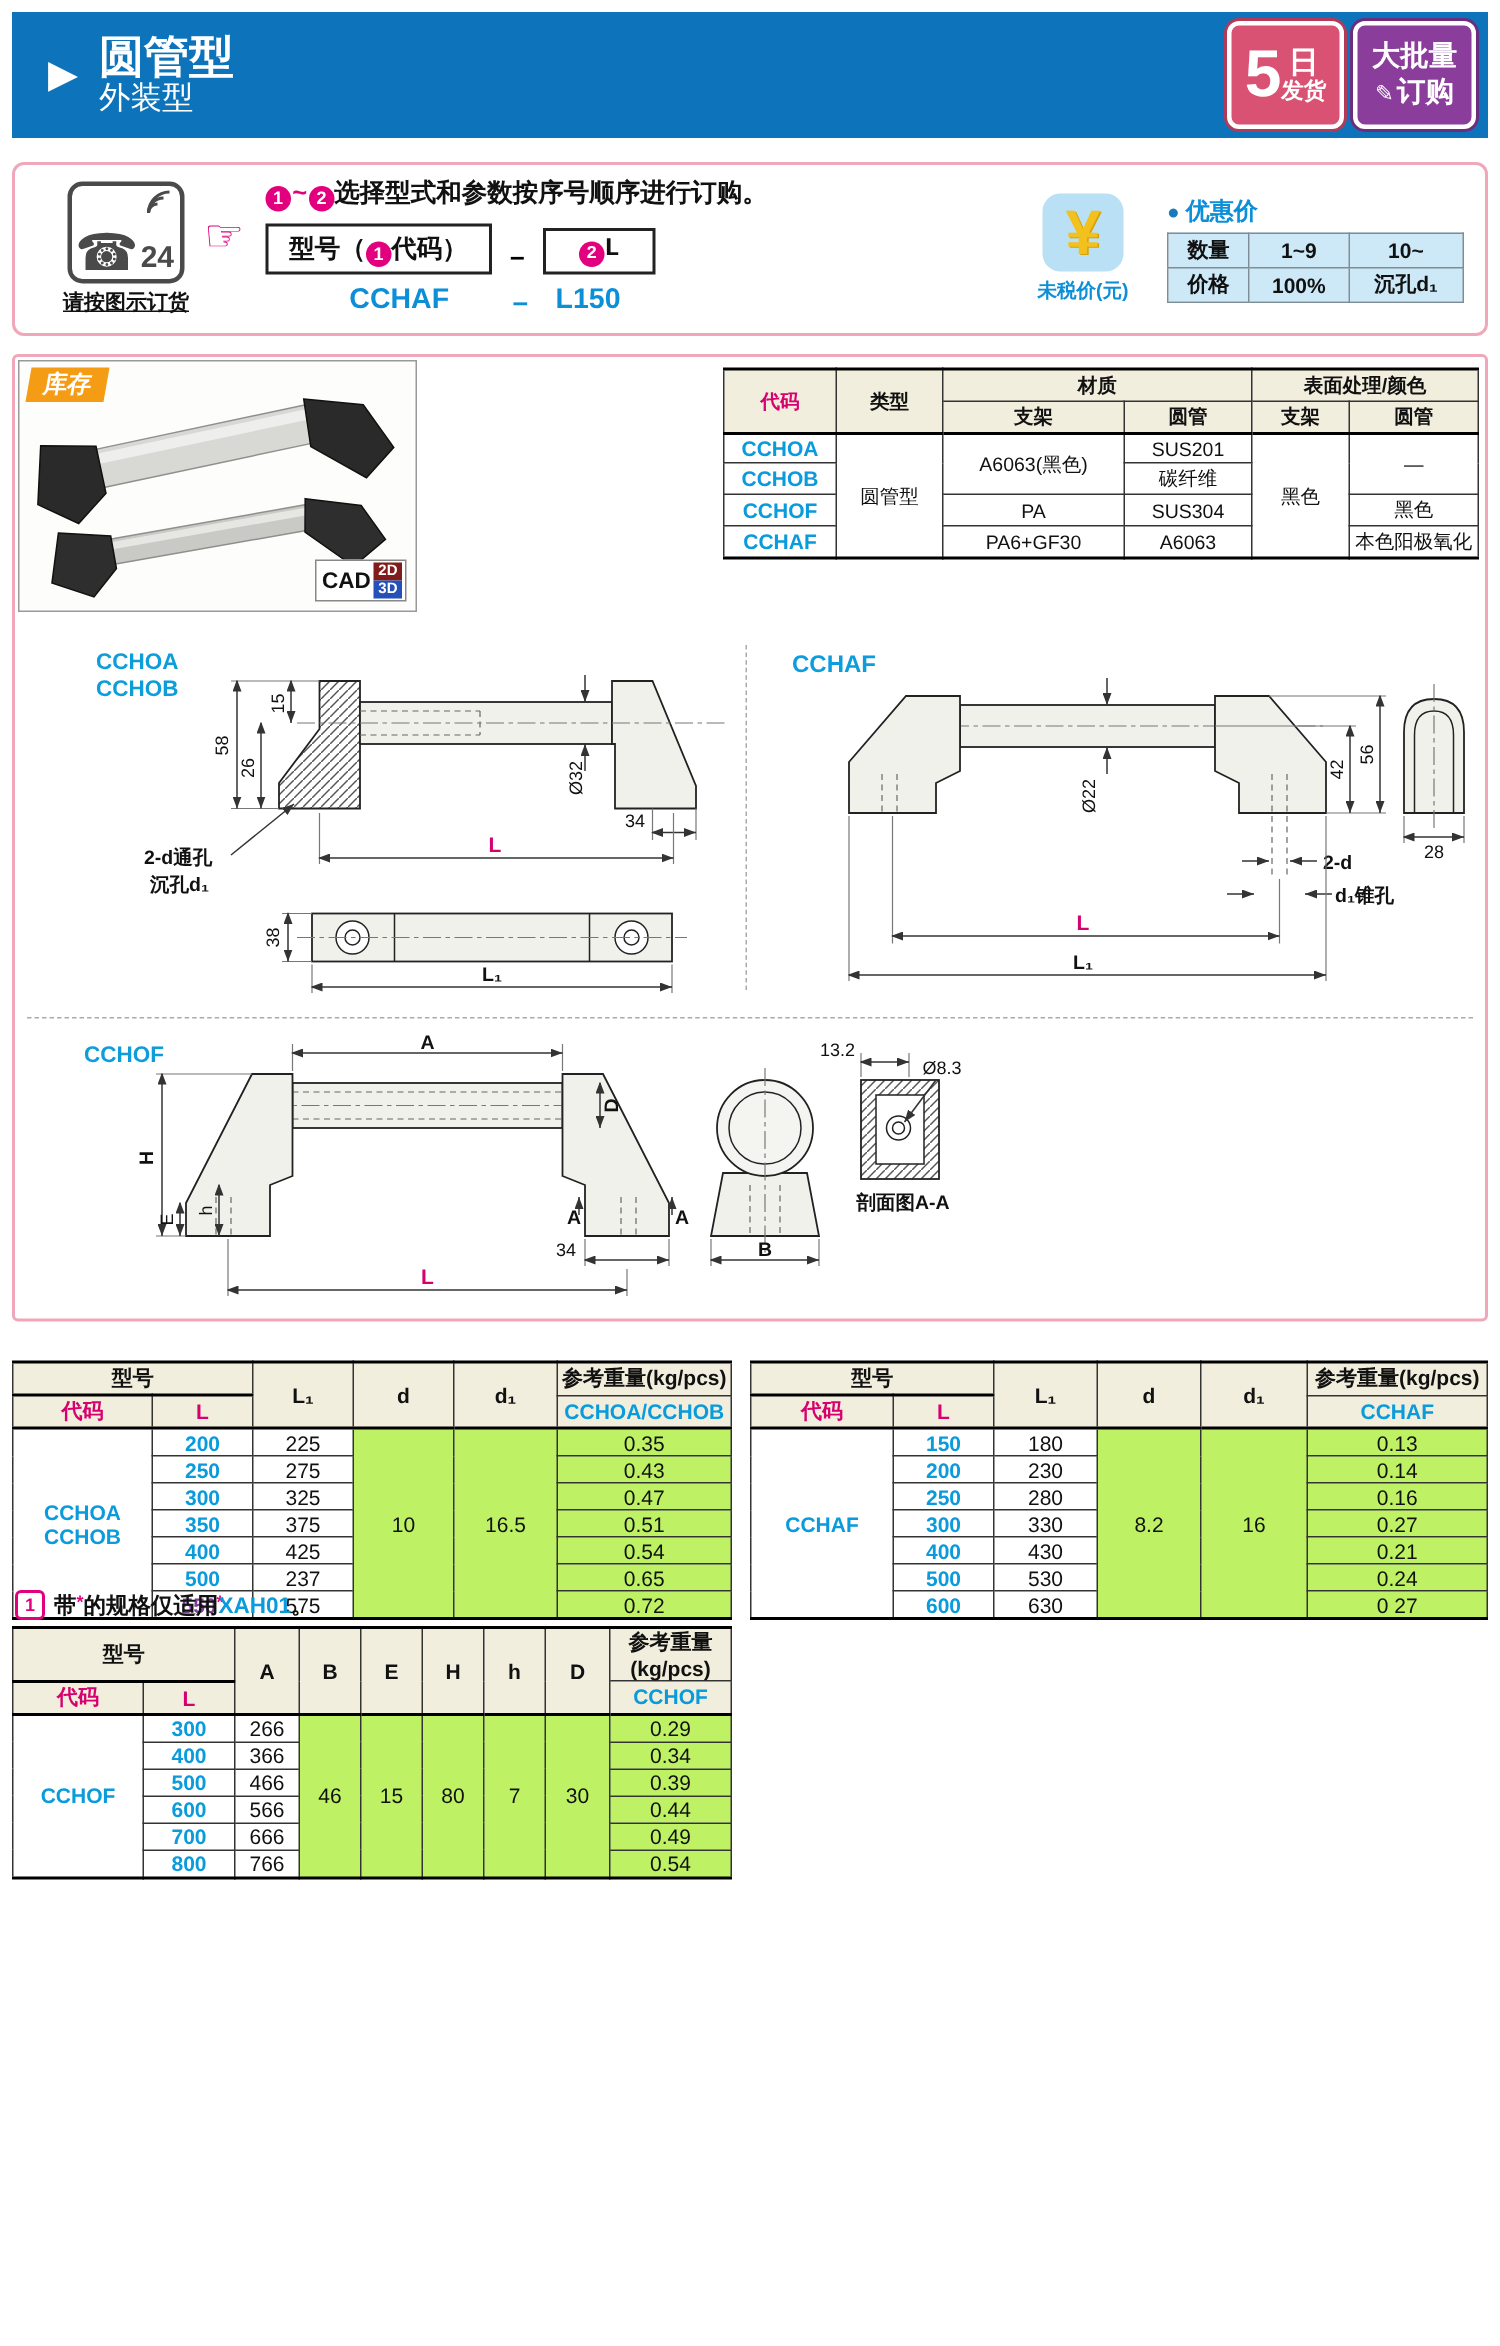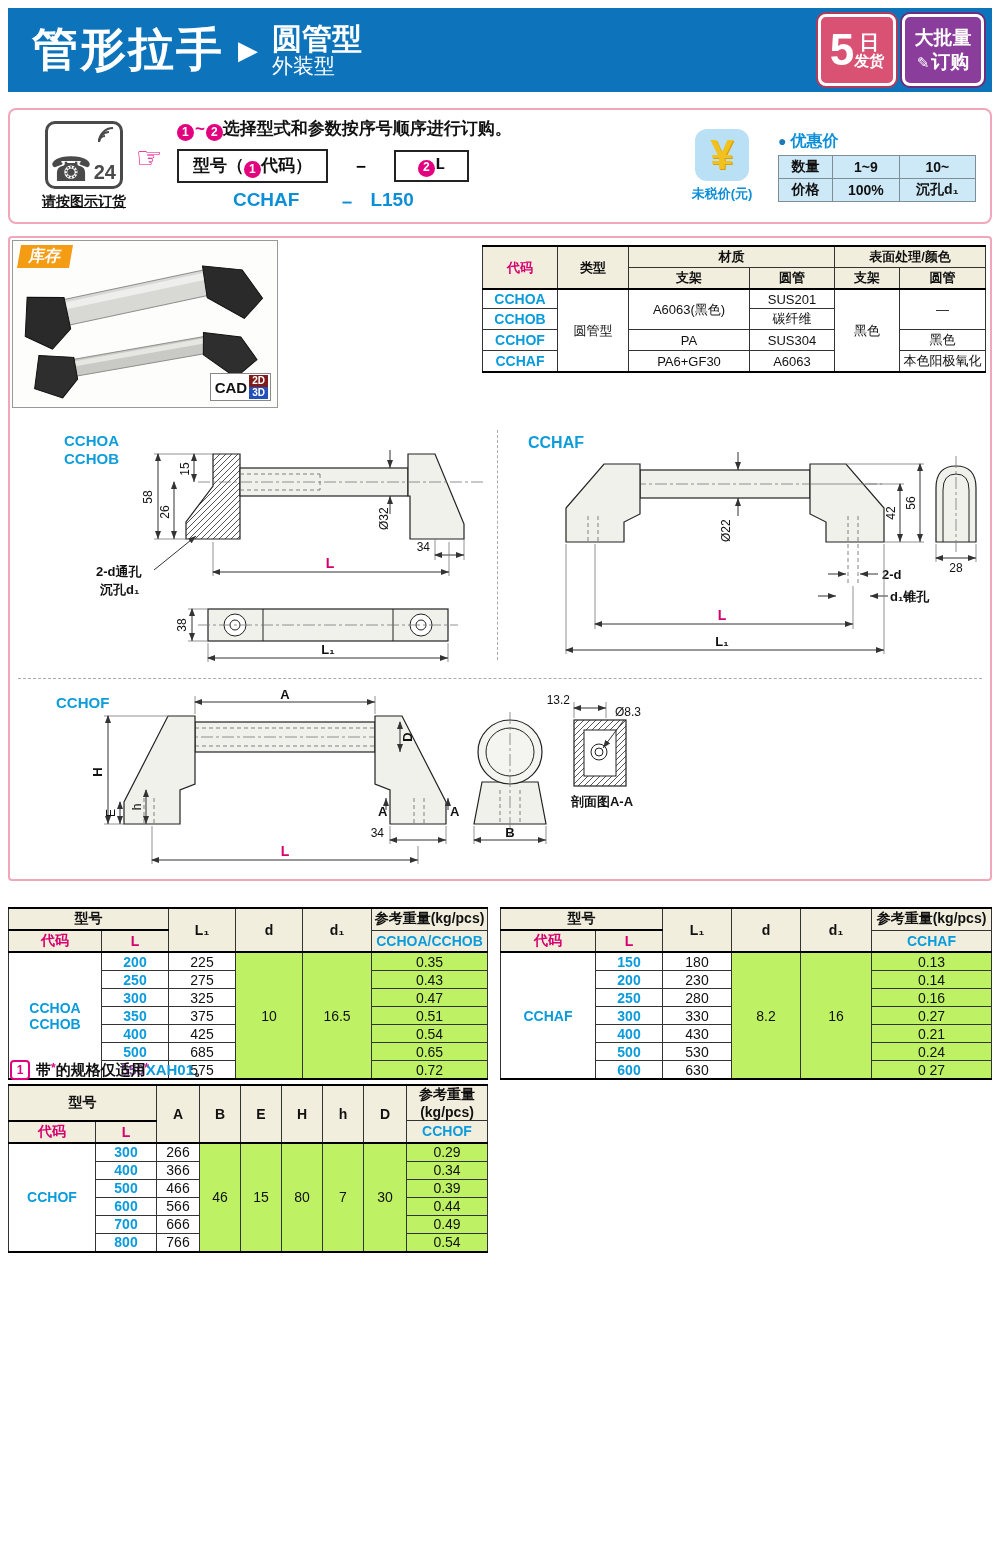--- a/index.html
+++ b/index.html
@@ -29,21 +29,21 @@
   .phone-frame{position:relative;width:72px;height:62px;border:3px solid #4a4a4a;border-radius:10px;margin:0 auto;}
   .phone-glyph{position:absolute;left:2px;bottom:0px;font-size:34px;color:#4a4a4a;line-height:1;}
   .phone-24{position:absolute;right:4px;bottom:2px;font-size:20px;font-weight:bold;color:#4a4a4a;}
   .waves{position:absolute;right:2px;top:2px;}
   .phone-caption{font-size:14px;font-weight:bold;margin-top:4px;color:#111;text-decoration:underline;}
   .pointer{font-size:30px;color:#e3007f;margin:0 8px 18px 2px;}
   .order-main{margin-left:6px;width:420px;}
   .circle-num{display:inline-block;width:17px;height:17px;border-radius:50%;background:#e3007f;color:#fff;font-size:12px;font-weight:bold;line-height:17px;text-align:center;vertical-align:-2px;}
   .order-line1{font-size:17px;font-weight:bold;color:#111;}
   .order-line1 .tilde{font-weight:bold;color:#e3007f;margin:0 1px;}
-  .order-line2{margin-top:8px;display:flex;align-items:center;gap:24px;}
+  .order-line2{margin-top:8px;display:flex;align-items:flex-end;gap:8px;}
   .model-box{border:2px solid #222;background:#fff;padding:3px 14px;font-size:17px;font-weight:bold;color:#111;}
   .model-box.box2{padding:3px 22px;font-family:Liberation Mono, monospace;}
   .order-line2 .dash{font-size:18px;font-weight:bold;}
   .order-line3{margin-top:6px;display:flex;gap:10px;font-size:19px;font-weight:bold;color:#0d8fd8;}
   .order-line3 .ex-code{margin-left:56px;}
   .order-line3 .ex-dash{margin-left:28px;}
   .order-line3 .ex-len{margin-left:4px;}
   .price-block{margin-left:auto;margin-right:14px;display:flex;align-items:center;gap:10px;}
   .yen-col{text-align:center;width:92px;}
   .yen-box{width:54px;height:52px;margin:0 auto;background:#b9e0f4;border-radius:12px;display:flex;align-items:center;justify-content:center;}
@@ -106,21 +106,20 @@
   .fn-icon{display:inline-block;width:16px;height:16px;border:2px solid #e3007f;border-radius:4px;color:#e3007f;font-size:12px;line-height:16px;text-align:center;font-weight:bold;}
   .fn-link{color:#0a9bdc;}
 </style>
 </head>
 <body>
 
 <div id="page">
 
   <div class="header">
     <div class="title-group">
-      <span class="title">管形拉手</span>
       <span class="arrow">▶</span>
       <div class="subtitle">
         <div class="sub-top">圆管型</div>
         <div class="sub-bottom">外装型</div>
       </div>
     </div>
     <div class="badges">
       <div class="badge-day">
         <span class="b5">5</span>
         <div class="bcol">
@@ -510,21 +509,21 @@
           <td>375</td>
           <td class="cream">0.51</td>
         </tr>
     <tr>
           <td class="blue">400</td>
           <td>425</td>
           <td class="cream">0.54</td>
         </tr>
     <tr>
           <td class="blue">500</td>
-          <td>685</td>
+          <td>237</td>
           <td class="cream">0.65</td>
         </tr>
     <tr>
       <td class="purple"><span>550</span><span class="star">*</span></td>
       <td>575</td>
       <td class="cream">0.72</td>
     </tr>
   </tbody>
     </table>
 

